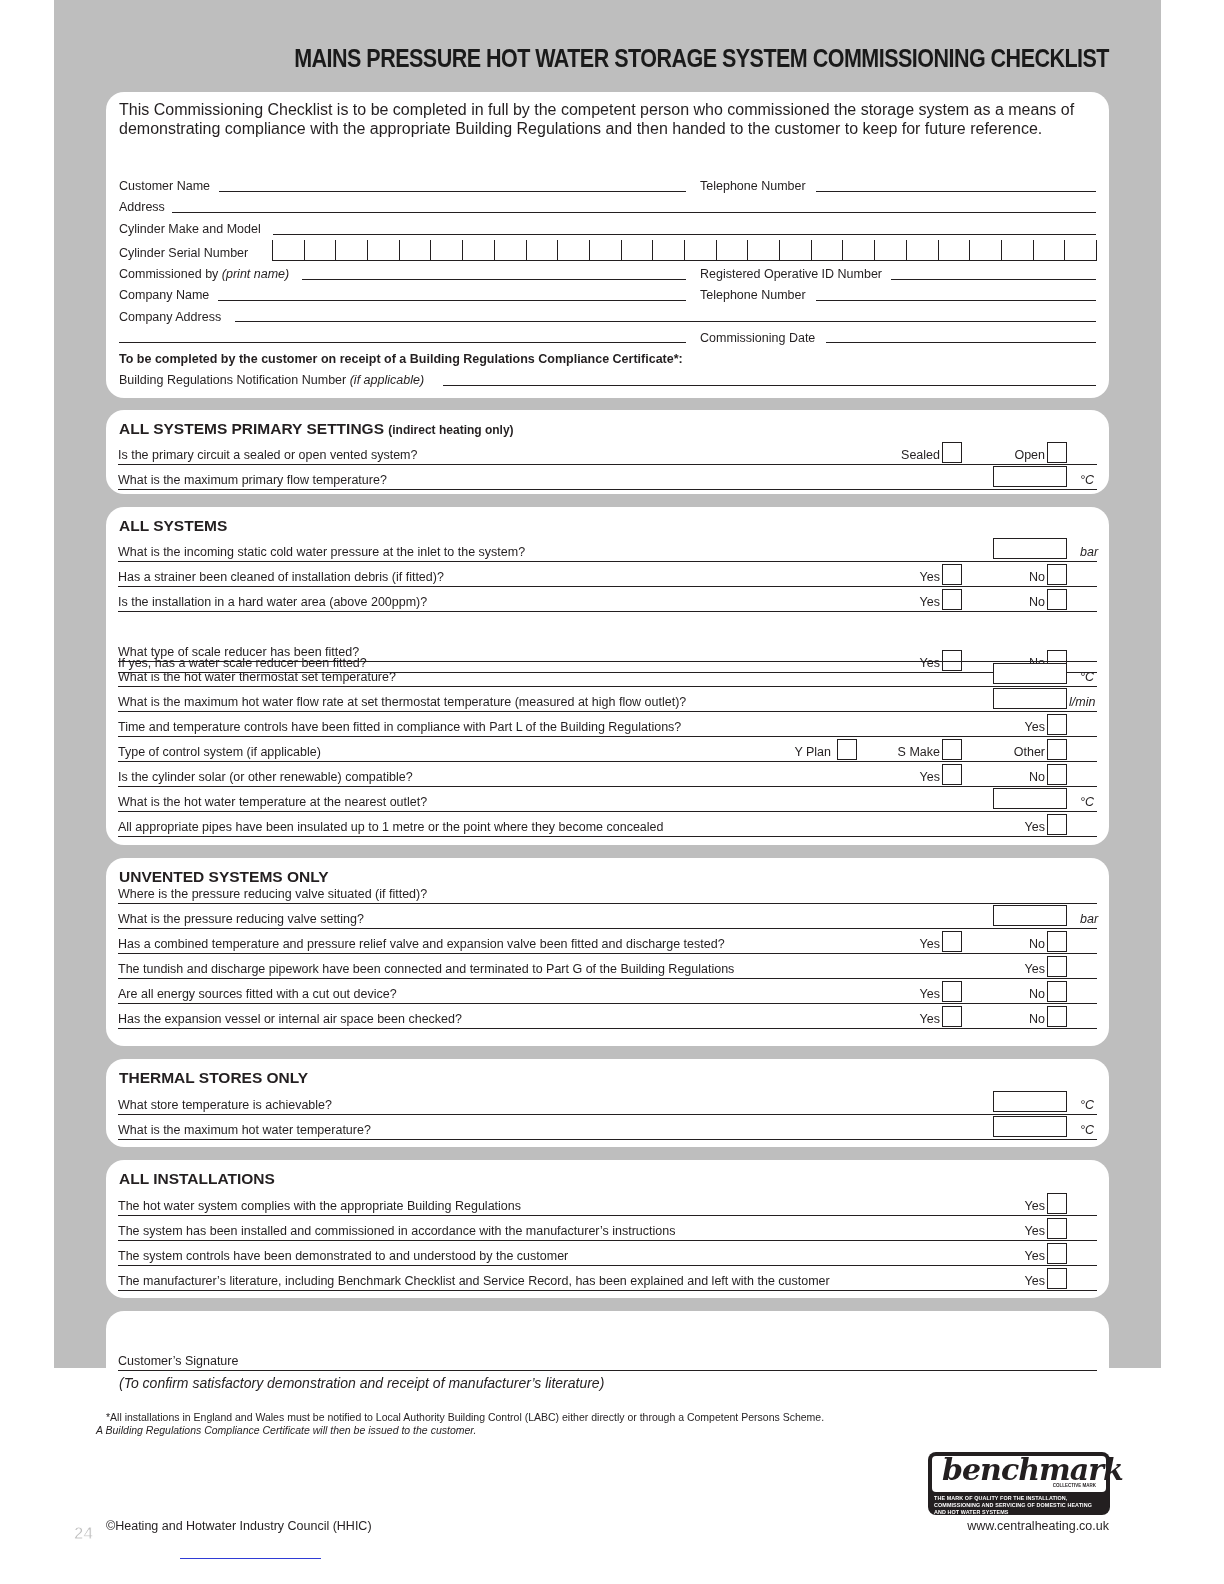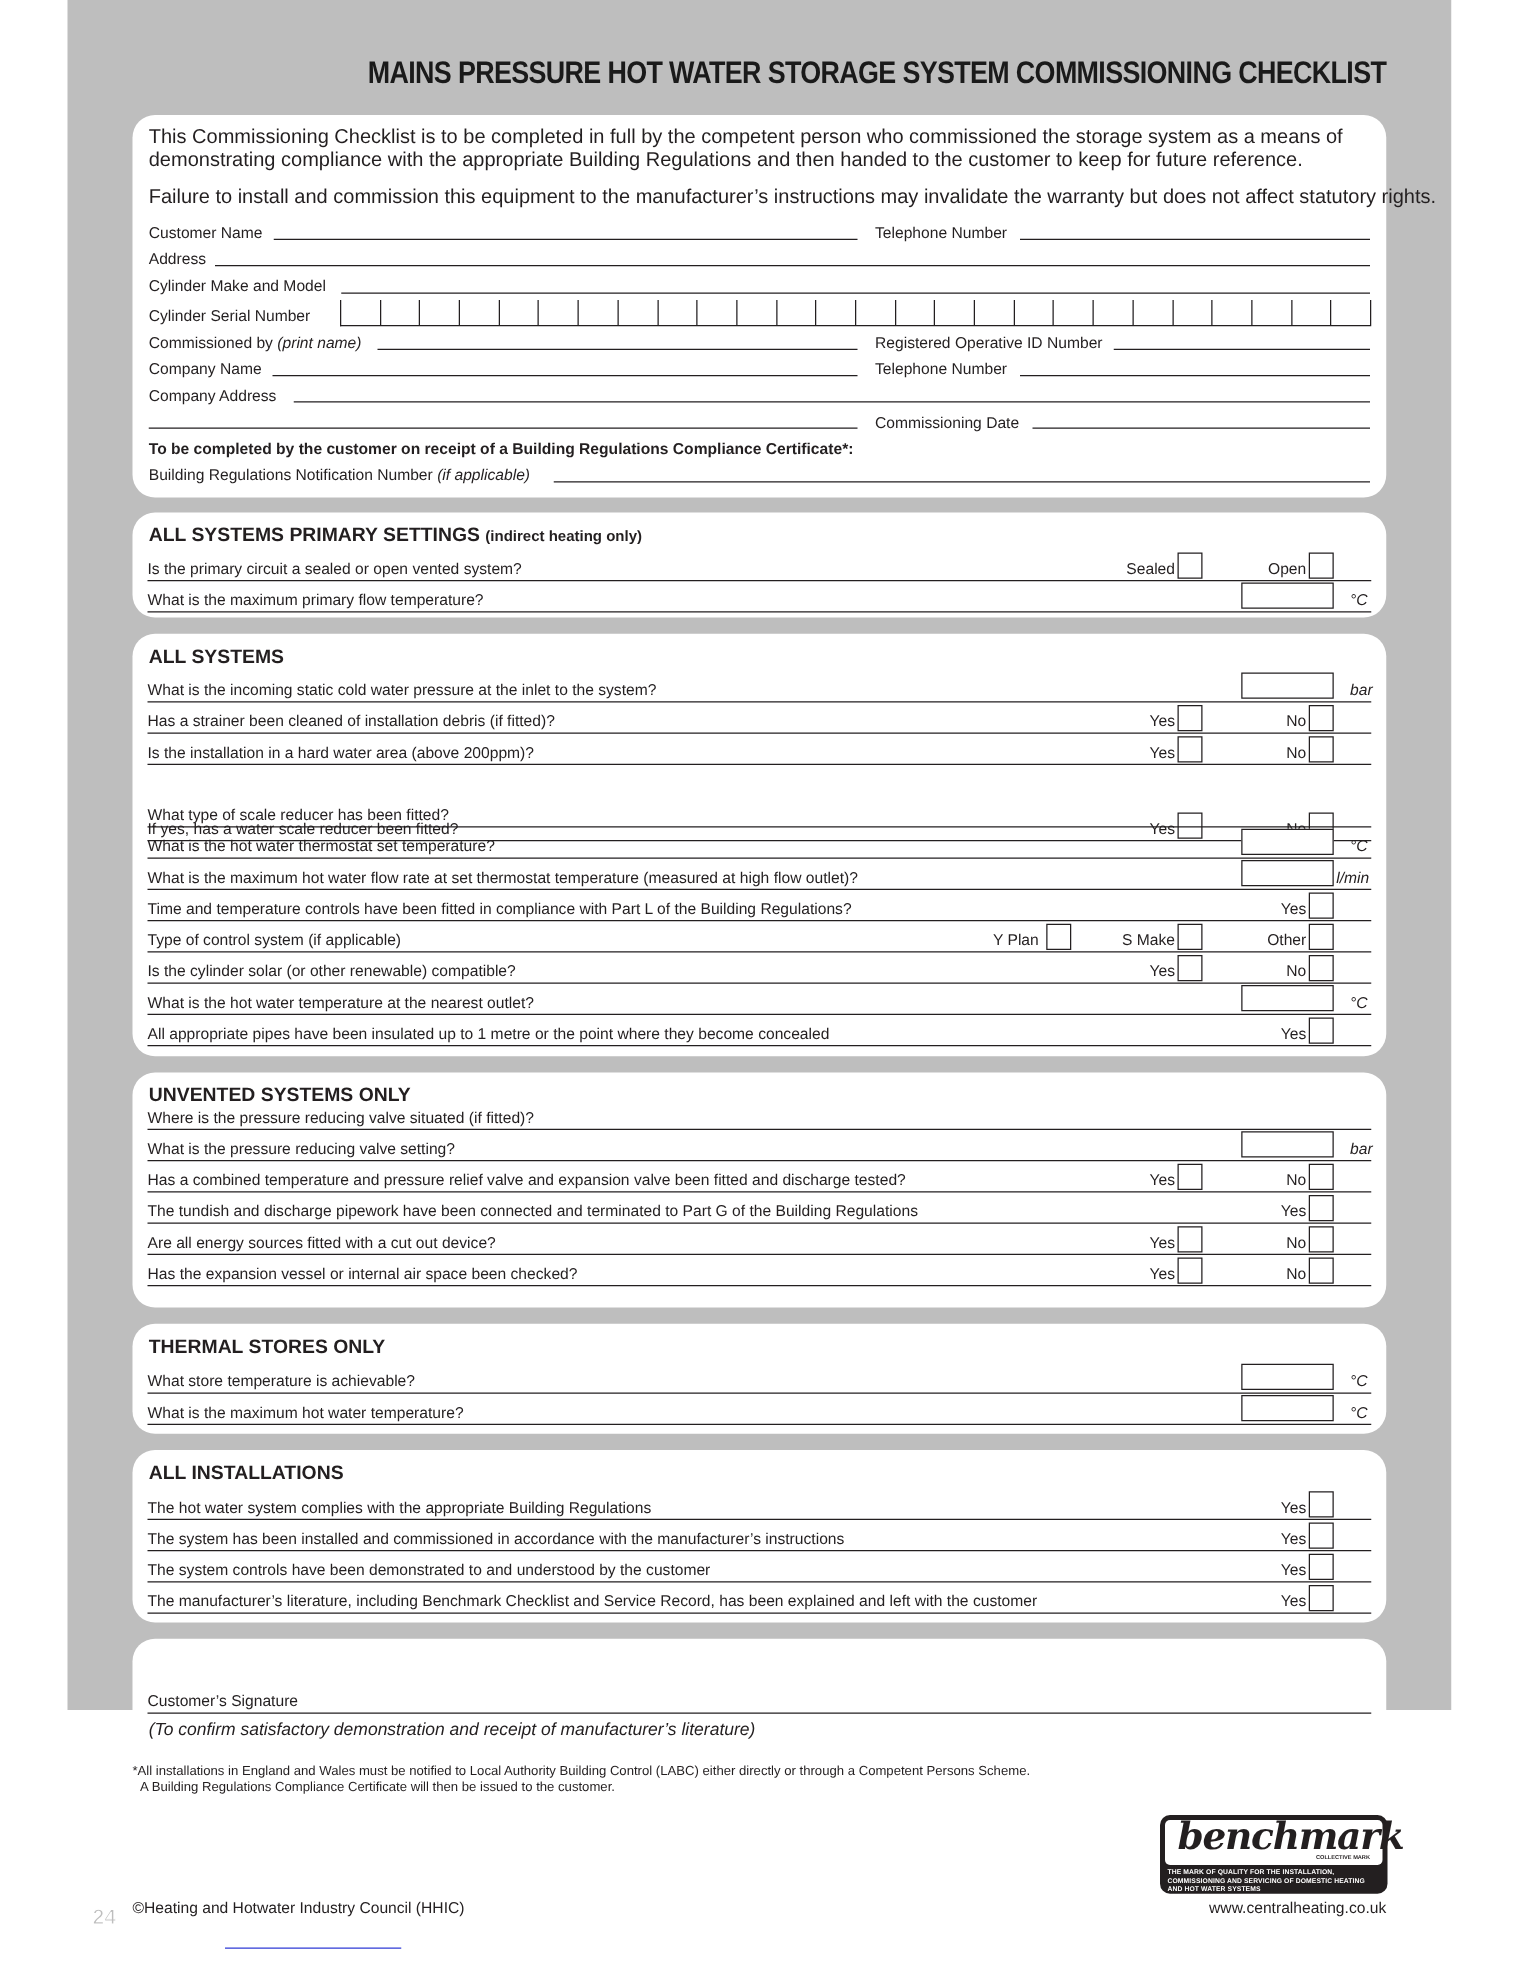--- a/index.html
+++ b/index.html
@@ -33,21 +33,20 @@
 </head>
 <body>
 
 <div class="page">
 
   <div class="title">MAINS PRESSURE HOT WATER STORAGE SYSTEM COMMISSIONING CHECKLIST</div>
 
   <div class="panel" style="top:92px;height:306px;">
     <div class="abs intro" style="left:13px;top:8px;">This Commissioning Checklist is to be completed in full by the competent person who commissioned the storage system as a means of</div>
     <div class="abs intro" style="left:13px;top:27px;">demonstrating compliance with the appropriate Building Regulations and then handed to the customer to keep for future reference.</div>
-    <div class="abs intro" style="left:13px;top:56px;">Failure to install and commission this equipment to the manufacturer’s instructions may invalidate the warranty but does not affect statutory rights.</div>
 
     <span class="abs lbl" style="left:13px;top:87px;">Customer Name</span>
     <div class="line" style="left:113px;width:467px;top:99px;"></div>
     <span class="abs lbl" style="left:594px;top:87px;">Telephone Number</span>
     <div class="line" style="left:710px;width:280px;top:99px;"></div>
 
     <span class="abs lbl" style="left:13px;top:108px;">Address</span>
     <div class="line" style="left:66px;width:924px;top:120px;"></div>
 
     <span class="abs lbl" style="left:13px;top:130px;">Cylinder Make and Model</span>
@@ -281,21 +280,21 @@
   </div>
 
   <div class="panel" style="top:1311px;height:88px;">
     <div class="row" style="top:34px;">
       <span class="q">Customer’s Signature</span>
     </div>
     <span class="abs" style="left:13px;top:64px;font-size:14px;font-style:italic;">(To confirm satisfactory demonstration and receipt of manufacturer’s literature)</span>
   </div>
 
   <div class="abs foot" style="left:52px;top:1411px;">*All installations in England and Wales must be notified to Local Authority Building Control (LABC) either directly or through a Competent Persons Scheme.</div>
-  <div class="abs foot" style="left:58px;top:1424px;">A Building Regulations Compliance Certificate will then be issued to the customer.</div>
+  <div class="abs foot" style="left:42px;top:1424px;font-style:italic;">A Building Regulations Compliance Certificate will then be issued to the customer.</div>
 
   <div class="bm">
     <div class="bm-inner">
       <span class="bm-word">benchmark</span>
       <span class="bm-cm">COLLECTIVE MARK</span>
     </div>
     <div class="bm-tag">THE MARK OF QUALITY FOR THE INSTALLATION, COMMISSIONING AND SERVICING OF DOMESTIC HEATING AND HOT WATER SYSTEMS</div>
   </div>
 
   <div class="pgnum">24</div>

